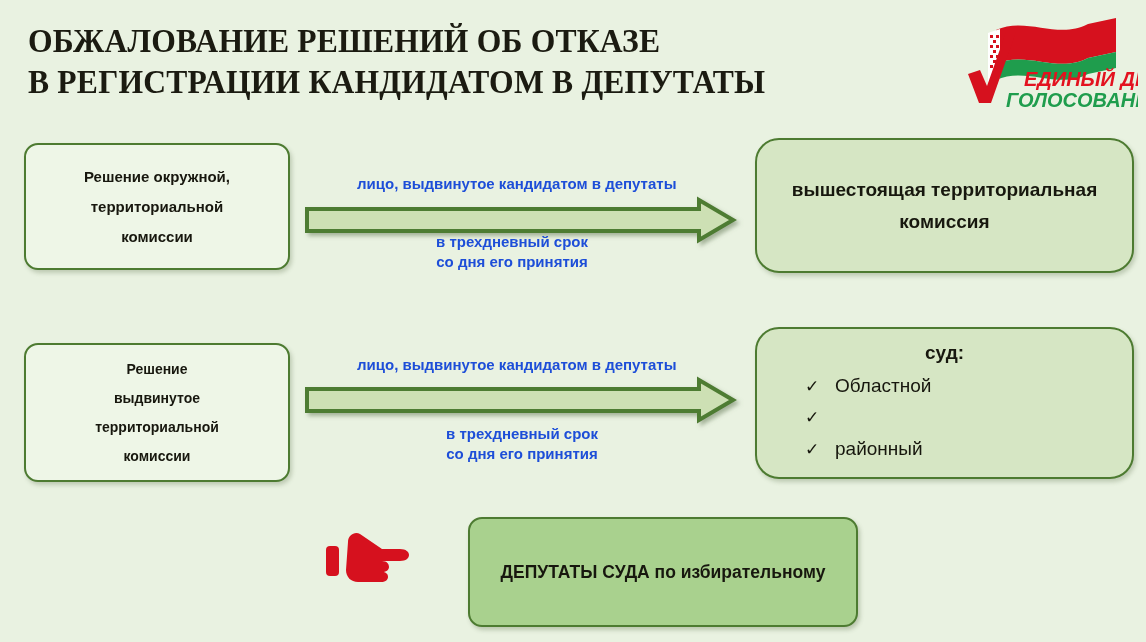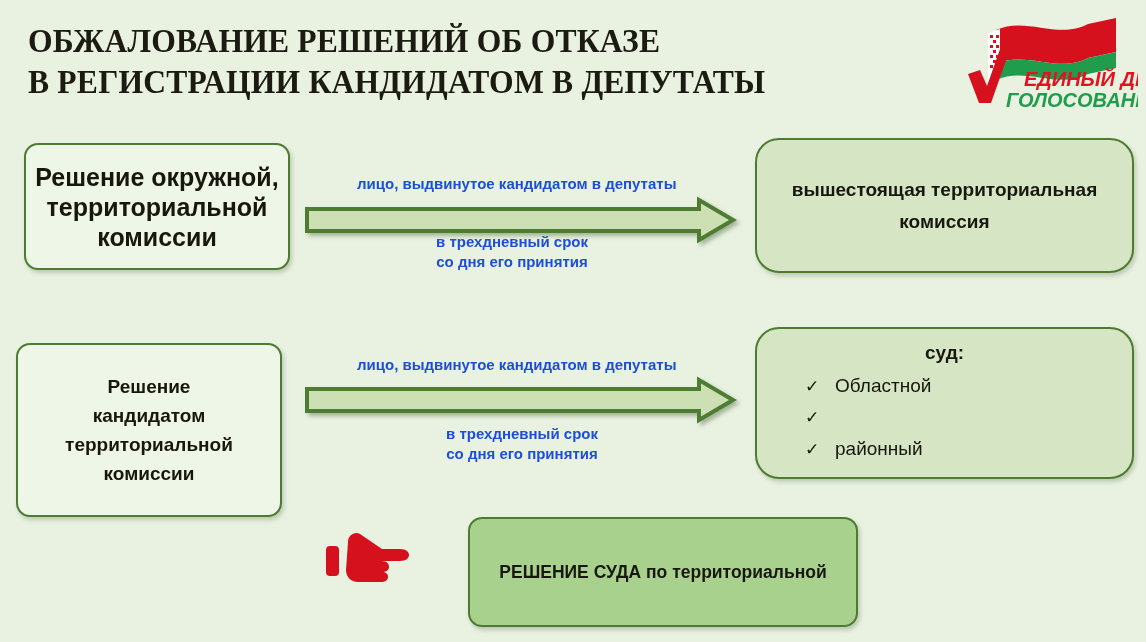--- a/index.html
+++ b/index.html
@@ -68,23 +68,23 @@
   .box-mid {
     background: #d6e6c4;
     box-shadow: 2px 3px 4px rgba(80,100,60,0.28);
     border-radius: 24px;
   }
   .box-strong {
     background: #a9d18e;
     box-shadow: 2px 3px 4px rgba(80,100,60,0.30);
   }
 
-  #box-district  { left: 24px;  top: 143px; width: 266px; height: 127px; font-size: 25px; line-height: 30px; justify-content: center; }
+  #box-district  { left: 24px;  top: 143px; width: 266px; height: 127px; font-size: 15px; line-height: 30px; justify-content: center; }
   #box-superior  { left: 755px; top: 138px; width: 379px; height: 135px; font-size: 19px; line-height: 32px; }
-  #box-decision2 { left: 16px;  top: 343px; width: 266px; height: 174px; font-size: 19px; line-height: 29px; }
+  #box-decision2 { left: 24px;  top: 343px; width: 266px; height: 139px; font-size: 14px; line-height: 29px; }
   #box-court     { left: 755px; top: 327px; width: 379px; height: 152px; }
   #box-final     { left: 468px; top: 517px; width: 390px; height: 110px; }
 
   .court-inner {
     width: 100%;
     padding: 0 10px 0 48px;
     box-sizing: border-box;
     text-align: left;
   }
   .court-title {
@@ -224,21 +224,21 @@
   <div class="box box-mid" id="box-superior">
     <div>
       <span>вышестоящая территориальная</span><br>
       <span>комиссия</span>
     </div>
   </div>
 
   <div class="box box-light" id="box-decision2">
     <div>
       <span>Решение</span><br>
-      <span>кандидатом</span><br>
+      <span>выдвинутое</span><br>
       <span>территориальной</span><br>
       <span>комиссии</span>
     </div>
   </div>
 
   <div class="arrow-label" id="lbl-2-top">
     <span>лицо, выдвинутое кандидатом в депутаты</span>
   </div>
 
   <div class="arrow" id="arrow-2">
@@ -283,17 +283,17 @@
         <path d="M24 14 C24 7, 31 3, 36 6 L58 21 L76 21 C82 21, 85 24, 85 27 C85 30, 82 33, 76 33
                  L58 33 C63 33, 65 36, 65 39 C65 42, 62 44, 58 44
                  C62 44, 64 46, 64 49 C64 52, 61 54, 57 54
                  L34 54 C27 54, 22 49, 22 42 Z"></path>
       </g>
     </svg>
   </div>
 
   <div class="box box-strong" id="box-final">
     <div class="final-text">
-      <span class="l1">РЕШЕНИЕ СУДА по территориальной</span>
+      <span class="l1">ДЕПУТАТЫ СУДА по избирательному</span>
     </div>
   </div>
 
 </div>
 
 </body></html>

